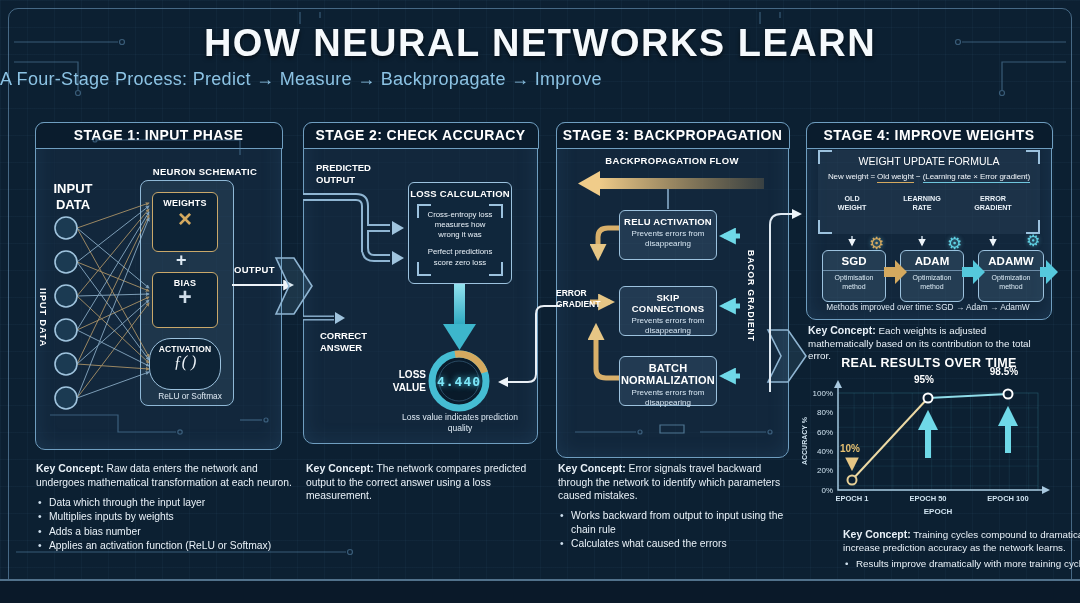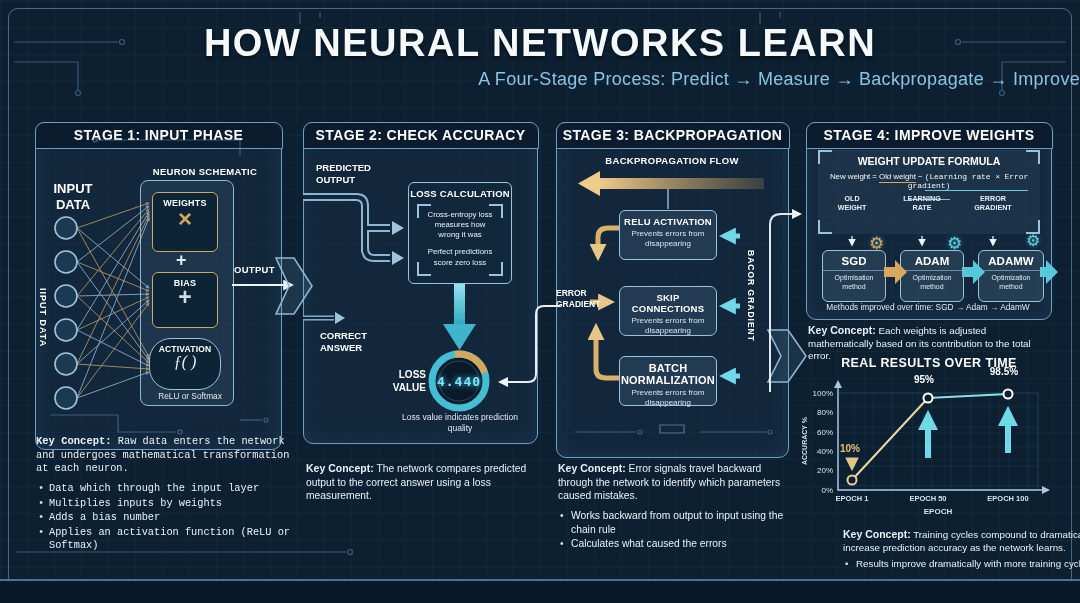--- a/index.html
+++ b/index.html
@@ -6,21 +6,21 @@
   .canvas{position:relative;width:1080px;height:603px;overflow:hidden;background:#0c2032;
     font-family:"Liberation Sans",sans-serif;color:#eef4f9;
     background-image:linear-gradient(rgba(96,148,190,.055) 1px,transparent 1px),
                      linear-gradient(90deg,rgba(96,148,190,.055) 1px,transparent 1px);
     background-size:27px 27px;}
   .abs{position:absolute;}
   .frame{position:absolute;inset:8px;border:1.5px solid rgba(128,176,214,.5);border-radius:10px;z-index:0;}
   .bottombar{position:absolute;left:0;right:0;top:579px;height:24px;background:#0a1929;border-top:2px solid rgba(140,185,220,.55);z-index:0;}
   .title{position:absolute;left:0;right:0;top:22px;text-align:center;font-size:38px;font-weight:800;
     letter-spacing:1.5px;color:#f5f9fc;text-shadow:0 2px 4px rgba(0,0,0,.6);z-index:3;}
-  .subtitle{position:absolute;left:0;right:0;top:69px;text-align:right;font-size:18px;color:#8cc3e4;letter-spacing:.3px;z-index:3;}
+  .subtitle{position:absolute;left:0;right:0;top:69px;text-align:left;font-size:18px;color:#8cc3e4;letter-spacing:.3px;z-index:3;}
   .panel{position:absolute;background:rgba(23,46,70,.55);border:1.5px solid #6f9ec0;border-radius:10px;
     box-shadow:inset 0 0 20px rgba(60,110,150,.22);z-index:1;}
   .phead{position:absolute;left:-1.5px;right:-1.5px;top:-1.5px;height:25px;background:#0a1c2d;
     border:1.5px solid #6f9ec0;border-radius:9px 9px 0 0;display:flex;align-items:center;justify-content:center;
     font-weight:bold;font-size:14px;letter-spacing:.4px;color:#fff;}
   .lbl{position:absolute;font-weight:bold;color:#fff;z-index:3;}
   .txt{position:absolute;color:#dfeaf4;z-index:3;}
   .box{position:absolute;background:rgba(150,195,230,.13);border:1px solid #9cc2de;border-radius:6px;text-align:center;z-index:1;}
   .bt{font-weight:bold;font-size:9.5px;letter-spacing:.2px;margin-top:5px;color:#fff;}
   .bs{font-size:8px;color:#d7e6f2;line-height:1.25;margin-top:2px;padding:0 4px;}
@@ -38,24 +38,24 @@
   .c-bl{left:0;bottom:0;border-bottom-width:2px;border-left-width:2px;}
   .c-br{right:0;bottom:0;border-bottom-width:2px;border-right-width:2px;}
   .digital{position:absolute;font-family:"DejaVu Sans Mono",monospace;font-weight:bold;font-size:13px;
     color:#7ce6f8;text-shadow:0 0 6px rgba(80,220,245,.95);letter-spacing:1px;z-index:3;text-align:center;}
   .vert{writing-mode:vertical-rl;}
   .opt{position:absolute;background:rgba(150,195,230,.14);border:1px solid #9cc2de;border-radius:6px;text-align:center;z-index:1;}
   .opt-name{font-weight:bold;font-size:11.5px;color:#fff;border-bottom:1px solid rgba(156,194,222,.6);padding:4px 0 3px;}
   .opt-desc{font-size:7px;line-height:1.25;padding-top:3px;color:#dcebf5;}
   .gear{position:absolute;z-index:3;text-shadow:0 0 4px rgba(120,220,240,.5);}
   .formula{position:absolute;background:rgba(159,195,221,.08);z-index:1;}
-  .ftitle{position:absolute;left:0;right:0;top:5px;text-align:center;font-weight:bold;font-size:10.5px;color:#fff;}
+  .ftitle{position:absolute;left:0;right:0;top:5px;text-align:center;font-weight:normal;font-size:10.5px;color:#fff;}
   .fline{position:absolute;left:0;right:0;top:22px;text-align:center;font-size:8px;letter-spacing:-.1px;color:#f0f5fa;}
   .fline .u1{border-bottom:1px solid #d4a95f;padding-bottom:1px;}
-  .fline .u2{border-bottom:1px solid #6fc6dd;padding-bottom:9px;font-family:Liberation Mono, monospace;}
+  .fline .u2{border-bottom:1px solid #6fc6dd;padding-bottom:1px;}
   .fterm{position:absolute;top:44px;text-align:center;font-weight:bold;font-size:7.2px;line-height:1.3;color:#e8f0f7;z-index:3;}
   svg#decor{position:absolute;left:0;top:0;z-index:2;pointer-events:none;}
   svg text{font-family:"Liberation Sans",sans-serif;}
 </style>
 </head>
 <body>
 
 <div class="canvas">
   <div class="frame"></div>
   <div class="bottombar"></div>
@@ -111,21 +111,21 @@
   </div>
   <div class="lbl" style="left:382px;top:369px;width:44px;font-size:10px;text-align:right;line-height:1.25;">LOSS VALUE</div>
   <div class="digital" style="left:432px;top:374px;width:54px;">4.440</div>
   <div class="txt" style="left:396px;top:412px;width:128px;text-align:center;font-size:8.5px;line-height:1.3;">Loss value indicates prediction quality</div>
 
   <div class="lbl" style="left:586px;top:155px;width:172px;text-align:center;font-size:9.5px;letter-spacing:.3px;">BACKPROPAGATION FLOW</div>
   <div class="box" style="left:619px;top:210px;width:96px;height:48px;">
     <div class="bt">RELU ACTIVATION</div>
     <div class="bs">Prevents errors from disappearing</div>
   </div>
-  <div class="box" style="left:619px;top:286px;width:96px;height:48px;border-radius:7px;">
+  <div class="box" style="left:619px;top:286px;width:96px;height:48px;">
     <div class="bt">SKIP CONNECTIONS</div>
     <div class="bs">Prevents errors from disappearing</div>
   </div>
   <div class="box" style="left:619px;top:356px;width:96px;height:48px;">
     <div class="bt" style="font-size:11px;">BATCH NORMALIZATION</div>
     <div class="bs">Prevents errors from disappearing</div>
   </div>
   <div class="lbl" style="left:556px;top:288px;width:50px;font-size:8.5px;text-align:left;line-height:1.3;">ERROR GRADIENT</div>
   <div class="lbl vert" style="left:746px;top:250px;height:125px;font-size:8.5px;letter-spacing:1px;">BACOR GRADIENT</div>
 
@@ -156,21 +156,21 @@
   </div>
   <div class="opt" style="left:978px;top:250px;width:64px;height:50px;">
     <div class="opt-name">ADAMW</div>
     <div class="opt-desc">Optimization method</div>
   </div>
   <span class="gear" style="left:869px;top:233px;font-size:17px;color:#d4a95f;">⚙</span>
   <span class="gear" style="left:947px;top:233px;font-size:17px;color:#5fd0e2;">⚙</span>
   <span class="gear" style="left:1026px;top:231px;font-size:16px;color:#5fd0e2;">⚙</span>
   <div class="txt" style="left:812px;top:302px;width:232px;text-align:center;font-size:8.3px;">Methods improved over time: SGD → Adam → AdamW</div>
 
-  <div class="kc" style="left:36px;top:435px;width:258px;font-family:Liberation Mono, monospace;">
+  <div class="kc" style="left:36px;top:462px;width:258px;">
     <b>Key Concept:</b>
     <span>Raw data enters the network and undergoes mathematical transformation at each neuron.</span>
     <ul>
       <li>Data which through the input layer</li>
       <li>Multiplies inputs by weights</li>
       <li>Adds a bias number</li>
       <li>Applies an activation function (ReLU or Softmax)</li>
     </ul>
   </div>
   <div class="kc" style="left:306px;top:462px;width:238px;">

